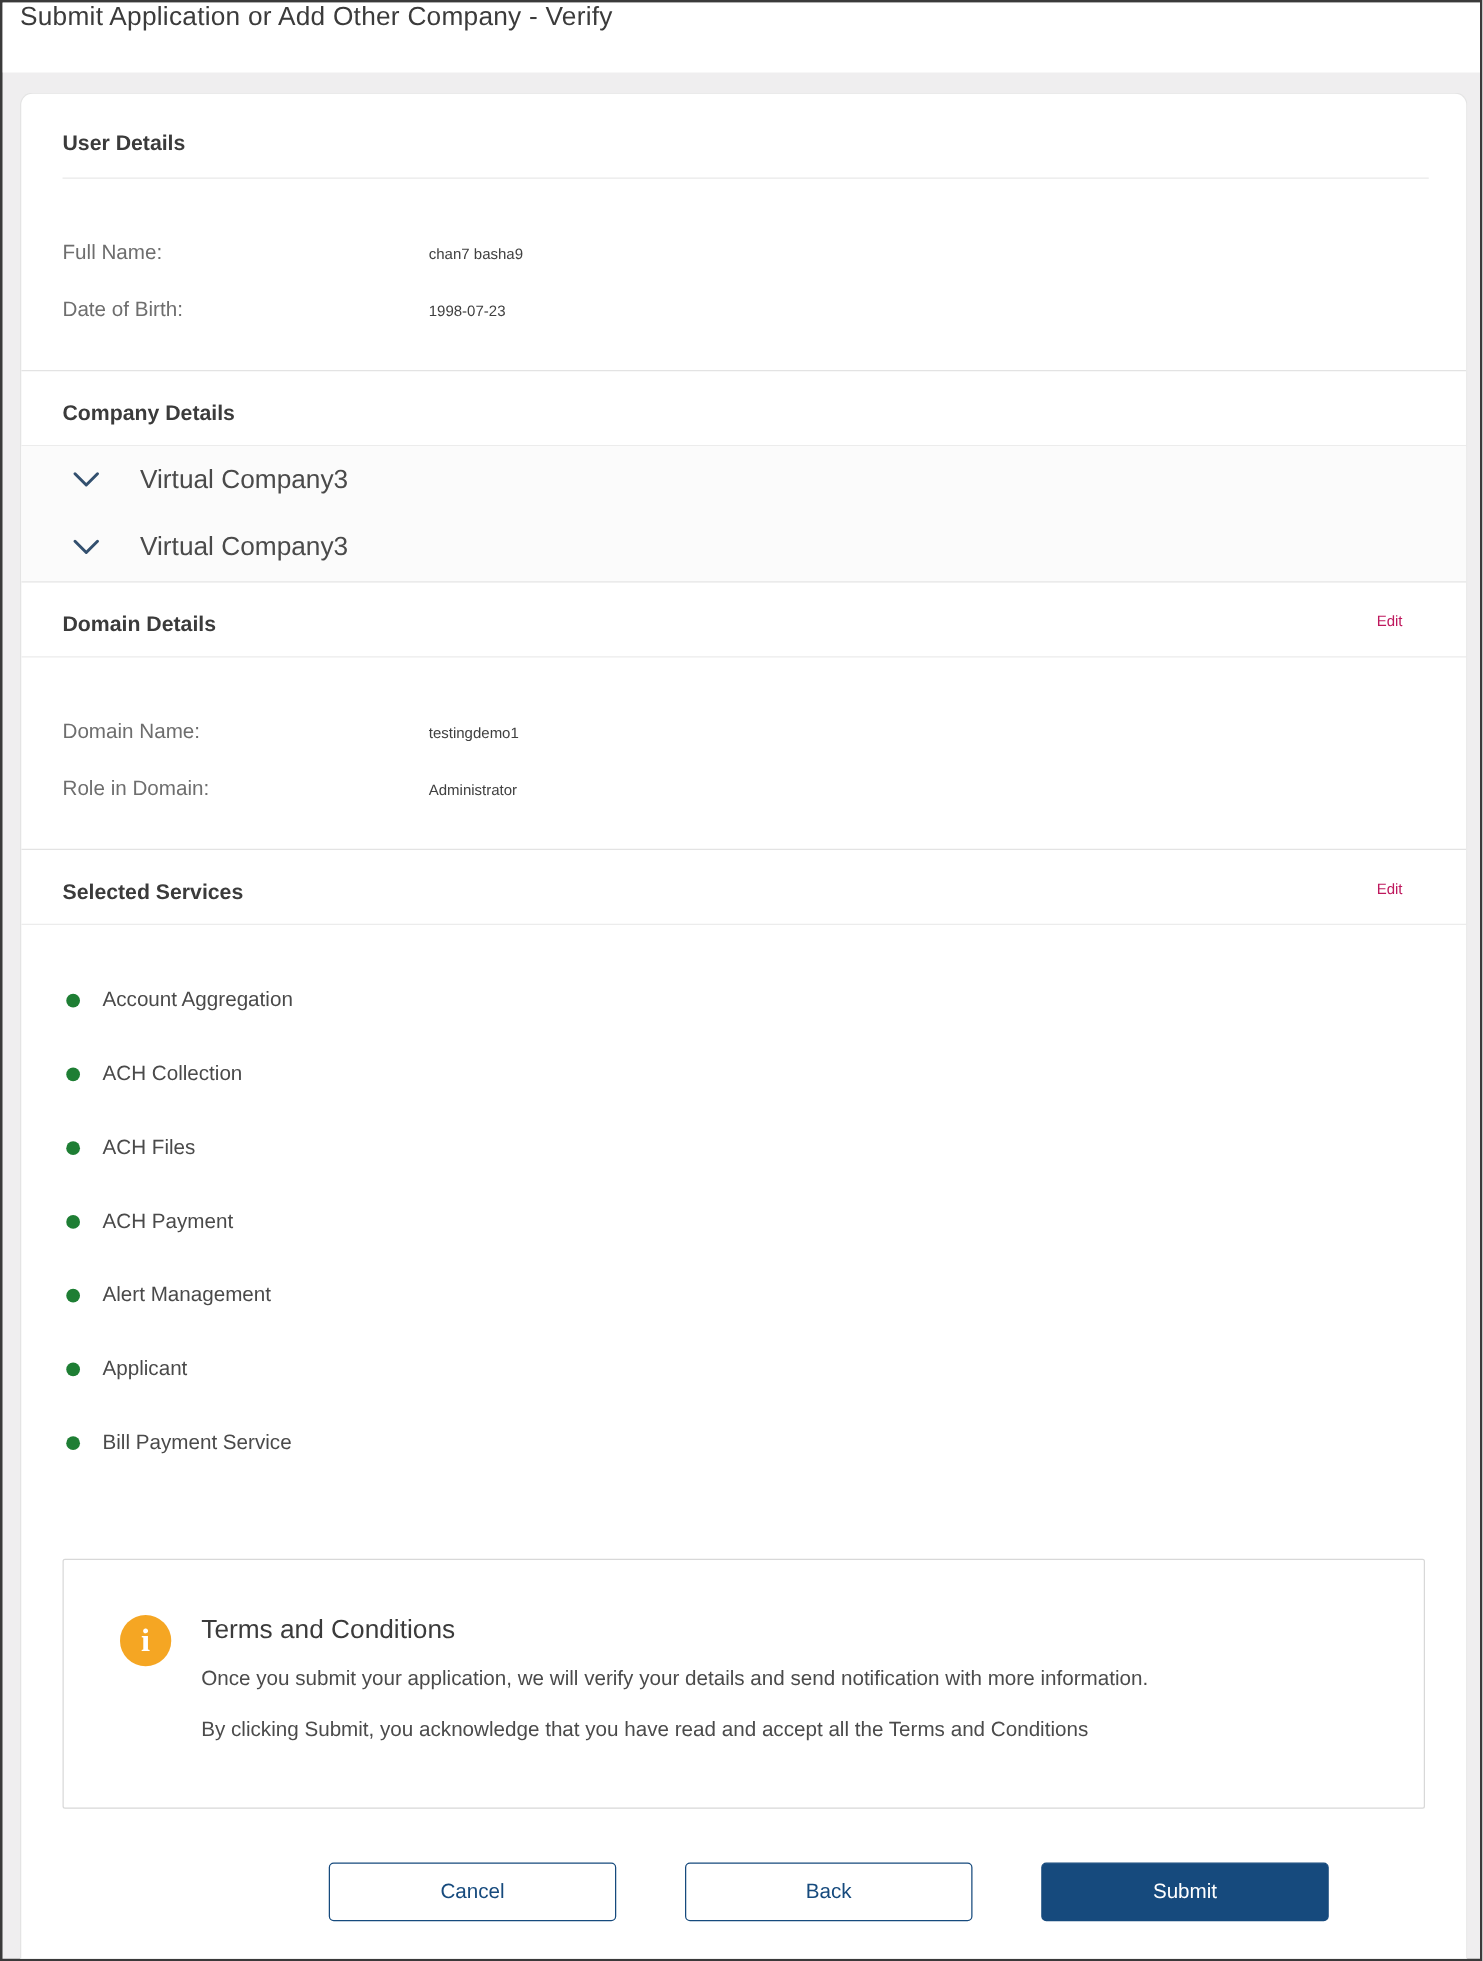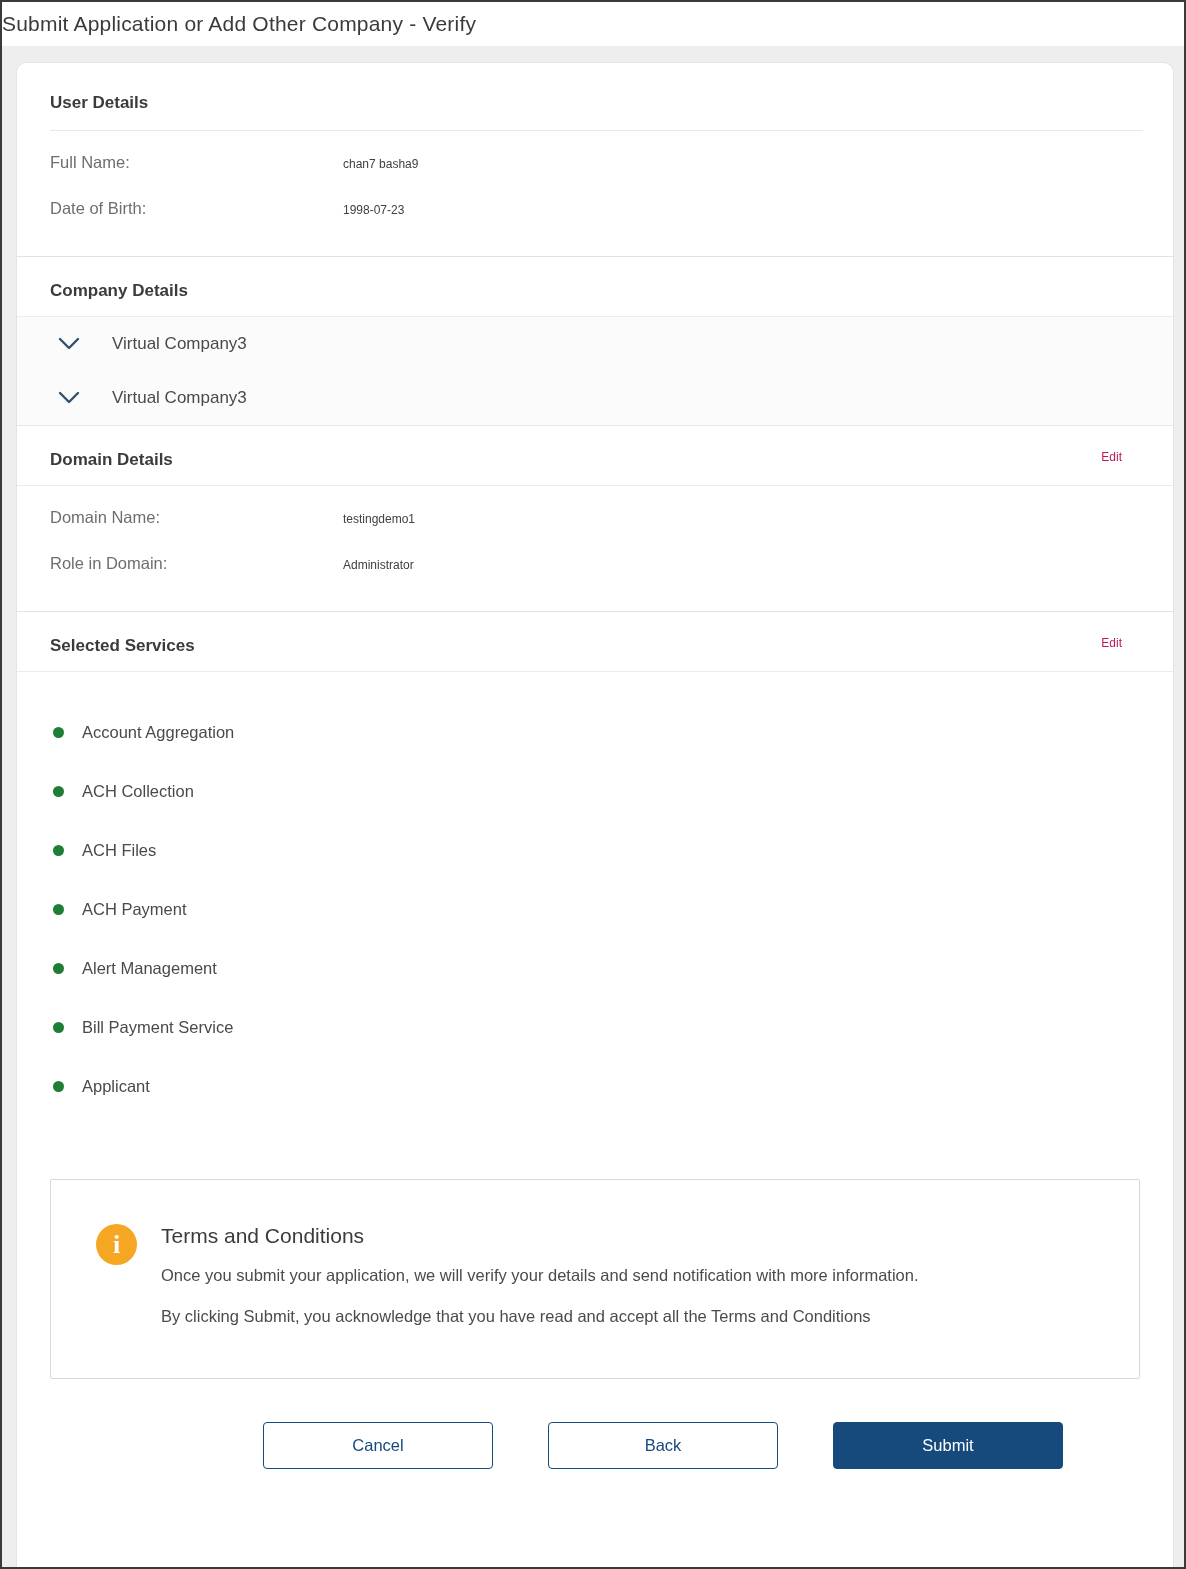--- a/index.html
+++ b/index.html
@@ -8,22 +8,23 @@
     font-family: "Liberation Sans", sans-serif;
     background:#efeeef;
   }
   .screen {
     width:1186px; height:1569px;
     border:2px solid #3a3a3a;
     background:#efeeef;
     overflow:hidden;
   }
   .titlebar {
-    height:44px; background:#ffffff;
-    display:flex; align-items:center;
+    height:56px; background:#ffffff;
+    display:flex; align-items:flex-start;
+    padding-left:14px;
   }
   .page-title { font-size:21px; color:#3b3b3b; font-weight:400; letter-spacing:.2px; }
   .card {
     margin:16px 14px 0 14px;
     width:1158px; height:1507px;
     background:#ffffff;
     border:1px solid #e4e4e4;
     border-bottom:none;
     border-radius:10px 10px 0 0;
     overflow:hidden;
@@ -34,37 +35,37 @@
     padding:24px 51px 15px 33px;
   }
   .edit-link { font-size:12px; color:#be185d; cursor:pointer; }
   .divider-inset { border-top:1px solid #e9e9e9; margin:0 30px 0 33px; }
   .divider-full { border-top:1px solid #ececec; }
   .sec-border-top { border-top:1px solid #e3e3e3; }
 
   
   .fields { padding:10px 33px 0 33px; }
   .field-row { display:flex; align-items:baseline; margin-top:27px; }
-  .field-row:first-child { margin-top:12px; }
+  .field-row:first-child { margin-top:40px; }
   .field-label { width:293px; font-size:16.5px; color:#6e6e6e; }
   .field-value { font-size:12px; color:#404040; }
   .fields-pad-bottom { padding-bottom:38px; }
 
   
   .user-heading { margin:30px 33px 2px 33px; }
   .user-divider { margin-top:17px; }
 
   
   .company-rows { background:#fbfbfb; border-bottom:1px solid #e6e6e6; }
   .company-row {
     display:flex; align-items:center;
     height:54px; padding-left:41px; cursor:pointer;
   }
   .chevron { width:22px; height:14px; display:inline-block; }
-  .company-name { font-size:17px; color:#4a4a4a; margin-left:32px; }
+  .company-name { font-size:21px; color:#4a4a4a; margin-left:32px; }
 
   
   .services-list { padding:14px 33px 42px 36px; }
   .service-item { display:flex; align-items:center; margin-top:40px; }
   .service-item:first-child { margin-top:37px; }
   .service-dot {
     width:11px; height:11px; border-radius:50%;
     background:#1e7e34; flex:0 0 auto;
   }
   .service-label { font-size:16.5px; color:#4a4a4a; margin-left:18px; }
@@ -200,25 +201,25 @@
         <div class="service-item">
           <span class="service-dot"></span>
           <span class="service-label">ACH Payment</span>
         </div>
         <div class="service-item">
           <span class="service-dot"></span>
           <span class="service-label">Alert Management</span>
         </div>
         <div class="service-item">
           <span class="service-dot"></span>
+          <span class="service-label">Applicant</span>
+        </div>
+        <div class="service-item">
+          <span class="service-dot"></span>
           <span class="service-label">Bill Payment Service</span>
-        </div>
-        <div class="service-item">
-          <span class="service-dot"></span>
-          <span class="service-label">Applicant</span>
         </div>
       </div>
     </div>
 
     <div class="terms-box">
       <div class="info-icon">i</div>
       <div class="terms-content">
         <div class="terms-heading">Terms and Conditions</div>
         <div class="terms-line first">Once you submit your application, we will verify your details and send notification with more information.</div>
         <div class="terms-line">By clicking Submit, you acknowledge that you have read and accept all the Terms and Conditions</div>

